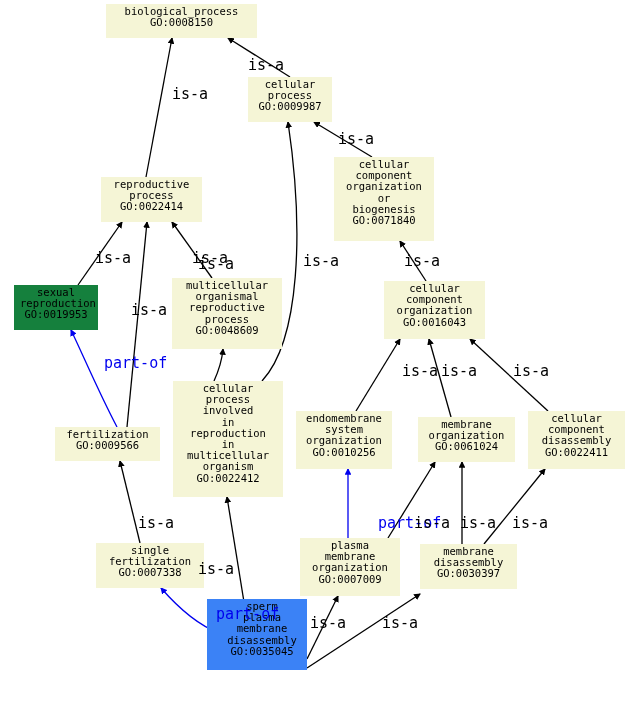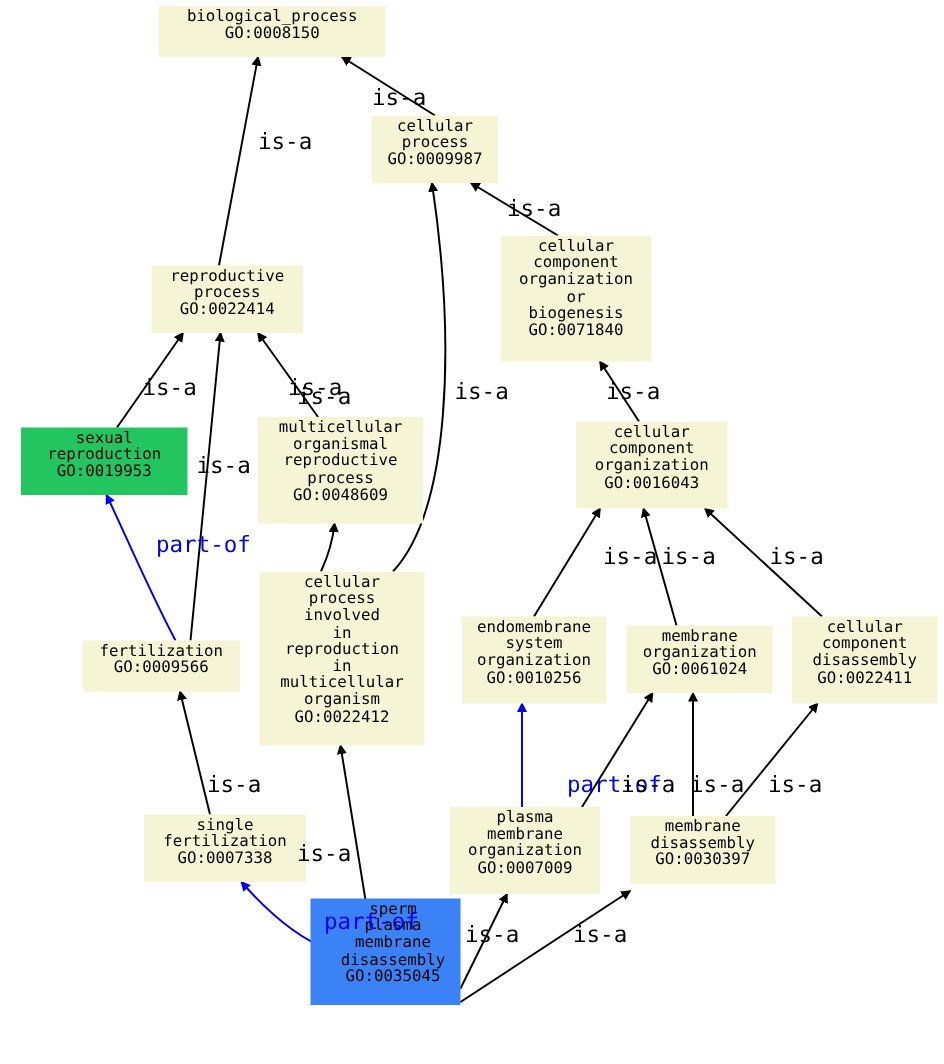--- a/index.html
+++ b/index.html
@@ -96,29 +96,29 @@
 or
 biogenesis
 GO:0071840</div>
       <div class="node" style="left: 101px; top: 177px; width: 101px; height: 45px; background: rgb(245, 245, 214);">reproductive
 process
 GO:0022414</div>
       <div class="node" style="left: 384px; top: 281px; width: 101px; height: 58px; background: rgb(245, 245, 214);">cellular
 component
 organization
 GO:0016043</div>
-      <div class="node" style="left: 14px; top: 285px; width: 111px; height: 45px; background: #22c55e;">sexual
+      <div class="node" style="left: 14px; top: 285px; width: 84px; height: 45px; background: #15803d;">sexual
 reproduction
 GO:0019953</div>
       <div class="node" style="left: 172px; top: 278px; width: 110px; height: 71px; background: rgb(245, 245, 214);">multicellular
 organismal
 reproductive
 process
 GO:0048609</div>
-      <div class="node" style="left: 308px; top: 411px; width: 96px; height: 58px; background: rgb(245, 245, 214);">endomembrane
+      <div class="node" style="left: 296px; top: 411px; width: 96px; height: 58px; background: rgb(245, 245, 214);">endomembrane
 system
 organization
 GO:0010256</div>
       <div class="node" style="left: 418px; top: 417px; width: 97px; height: 45px; background: rgb(245, 245, 214);">membrane
 organization
 GO:0061024</div>
       <div class="node" style="left: 528px; top: 411px; width: 97px; height: 58px; background: rgb(245, 245, 214);">cellular
 component
 disassembly
 GO:0022411</div>

